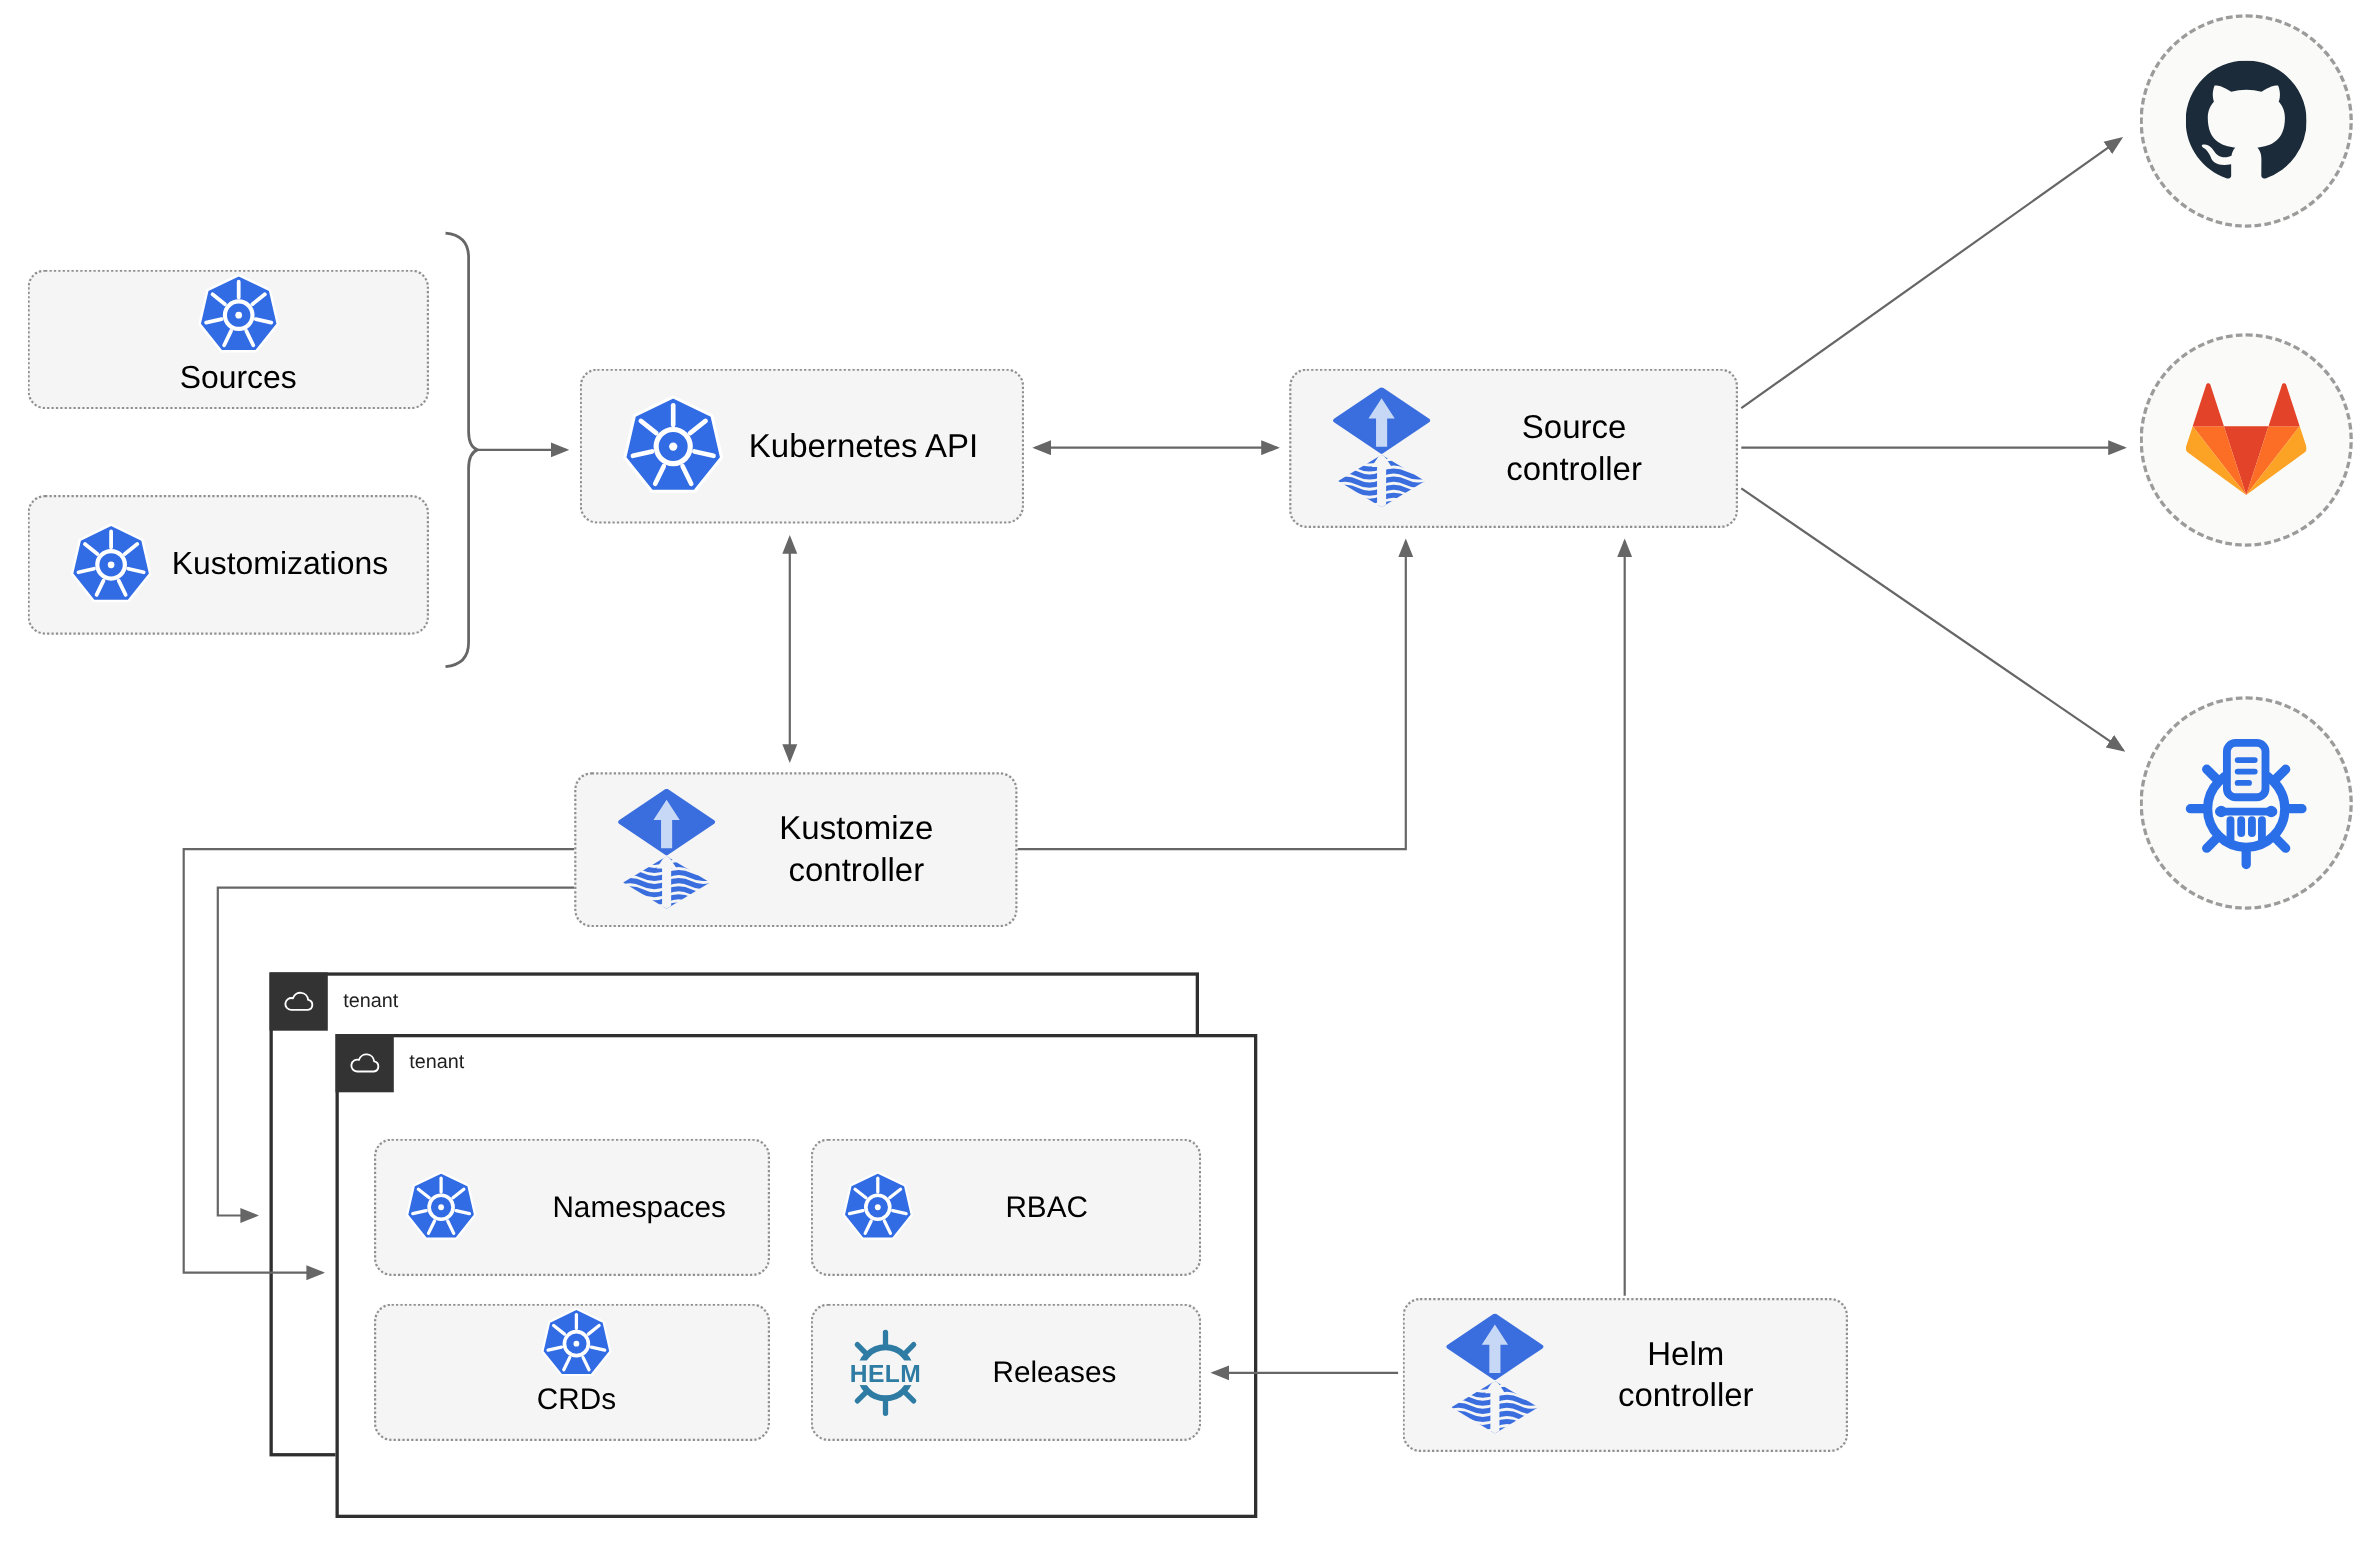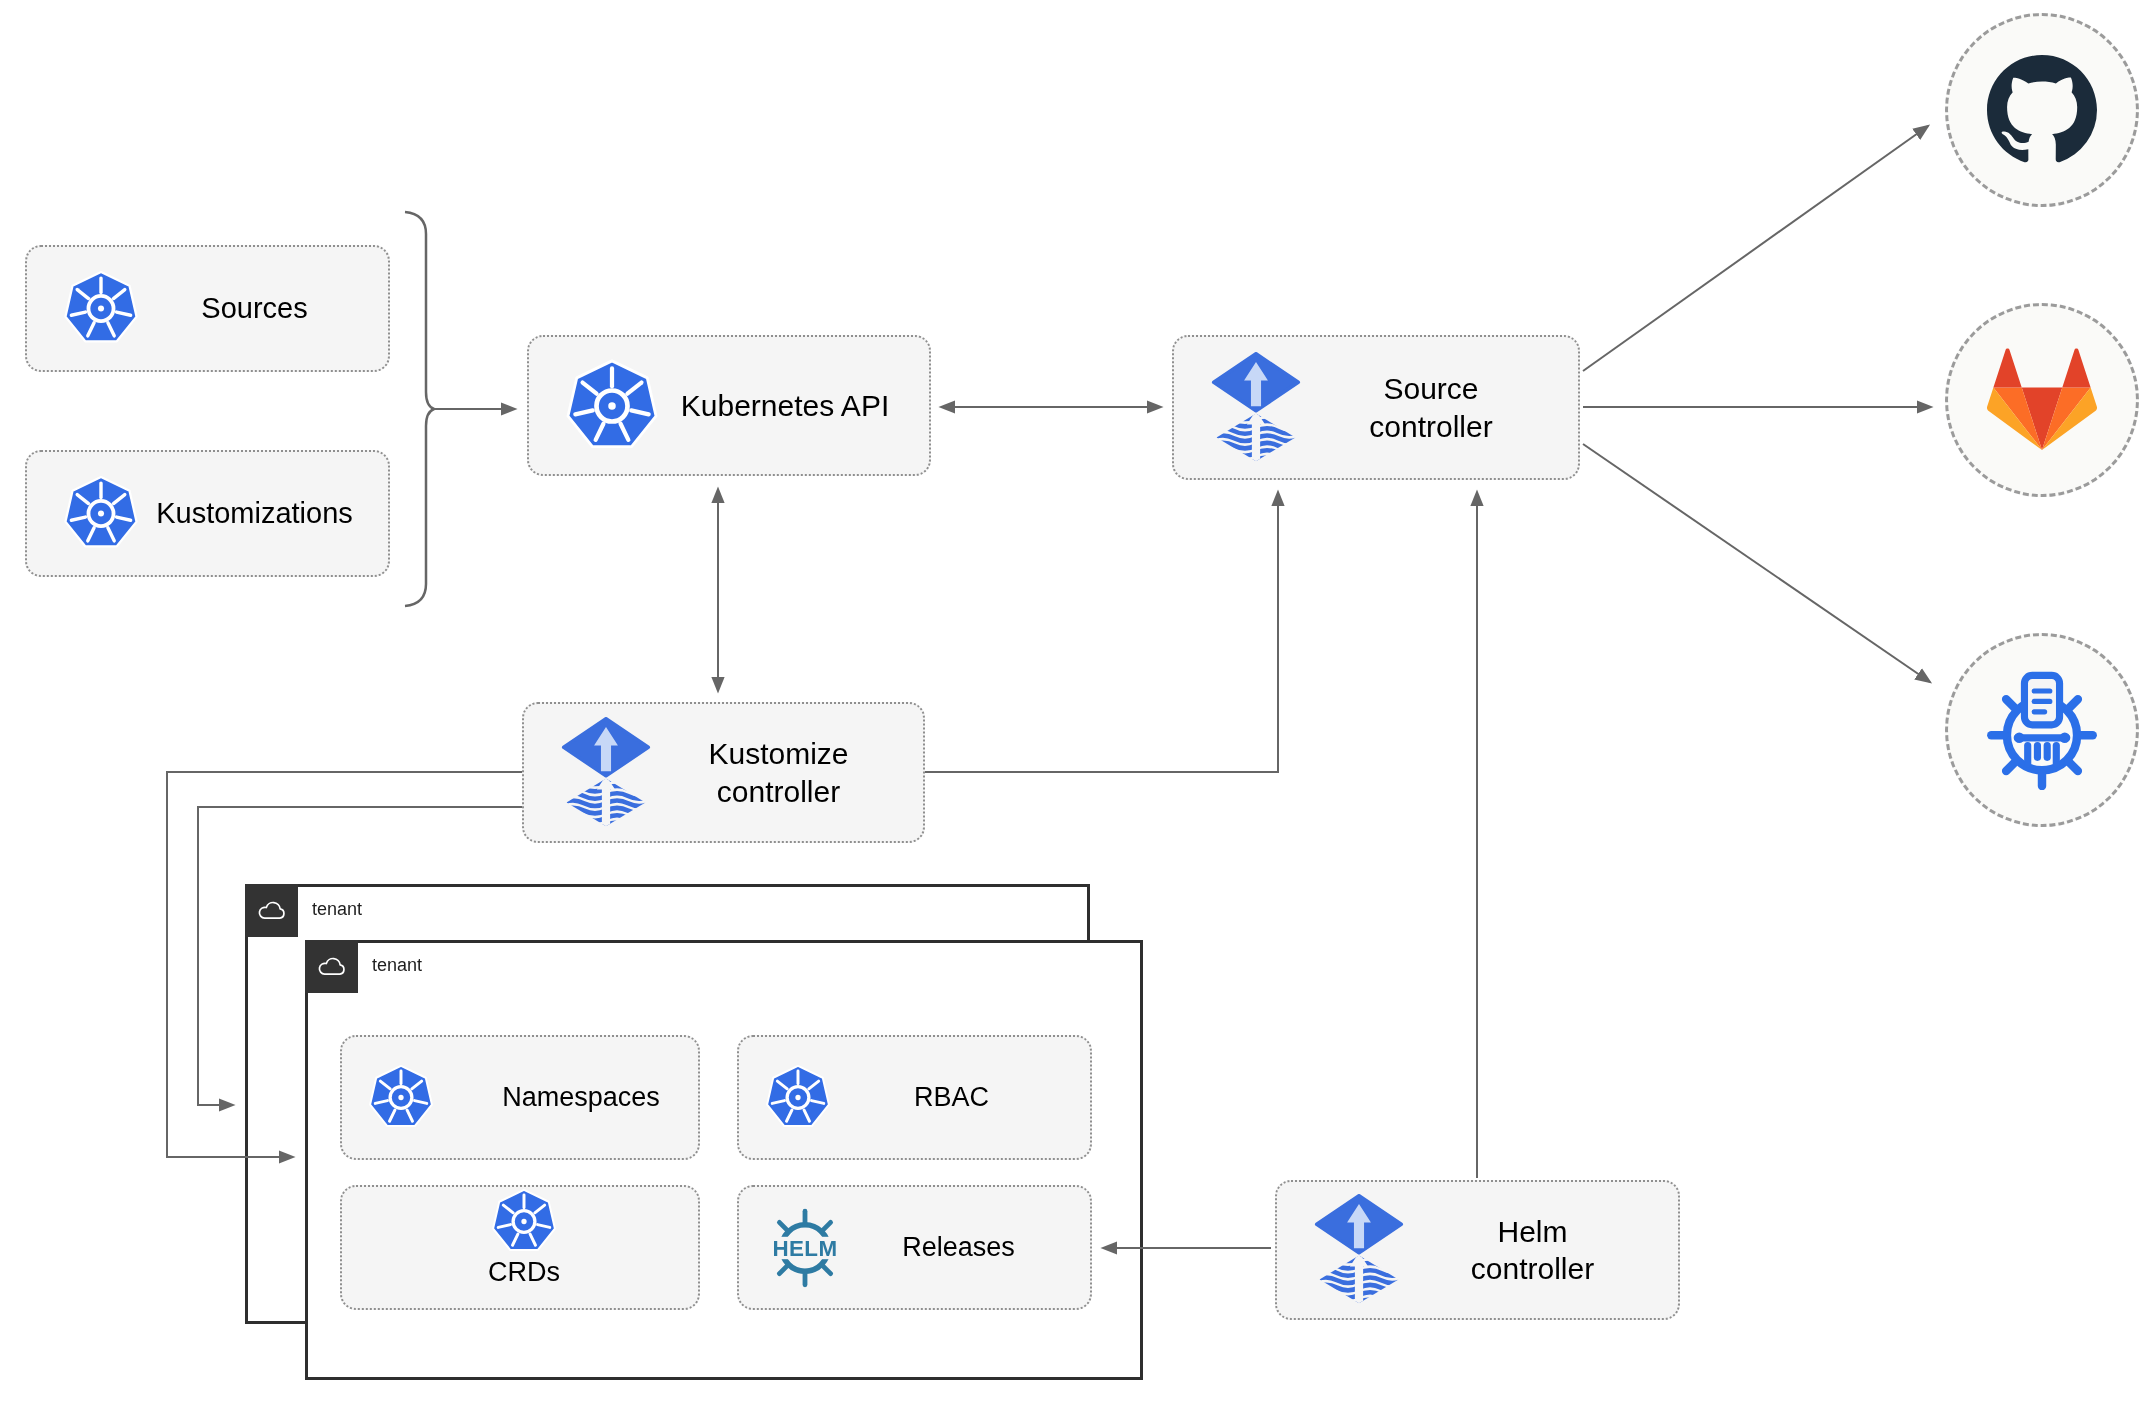--- a/index.html
+++ b/index.html
@@ -175,21 +175,21 @@
       <path d="M522,772 L167,772 L167,1157 L293,1157" marker-end="url(#arr)"></path>
 
       <path d="M522,807 L198,807 L198,1105 L233,1105" marker-end="url(#arr)"></path>
 
       <line x1="1583" y1="371" x2="1928" y2="126" marker-end="url(#arr)"></line>
       <line x1="1583" y1="407" x2="1931" y2="407" marker-end="url(#arr)"></line>
       <line x1="1583" y1="444" x2="1930" y2="682" marker-end="url(#arr)"></line>
     </g>
   </svg>
 
-  <div class="node" style="left:25px;top:245px;width:365px;height:127px;">
+  <div class="node" style="left:25px;top:245px;width:365px;height:127px;flex-direction:column;">
     <svg class="icon" width="76" height="79">
         <use href="#sym-k8s"></use>
       </svg>
     <span class="label" style="font-size:29px;">Sources</span>
   </div>
 
   <div class="node" style="left:25px;top:450px;width:365px;height:127px;">
     <svg class="icon" width="76" height="79">
         <use href="#sym-k8s"></use>
       </svg>

